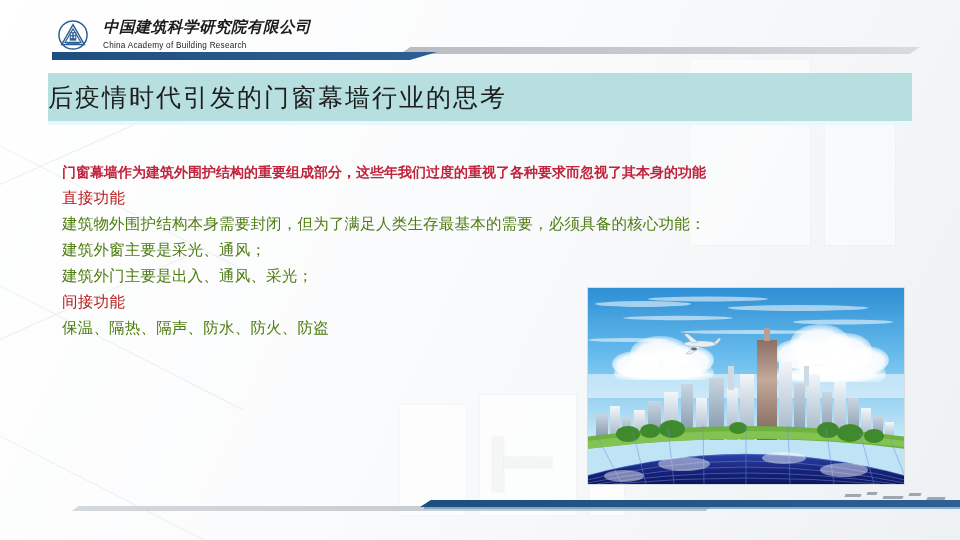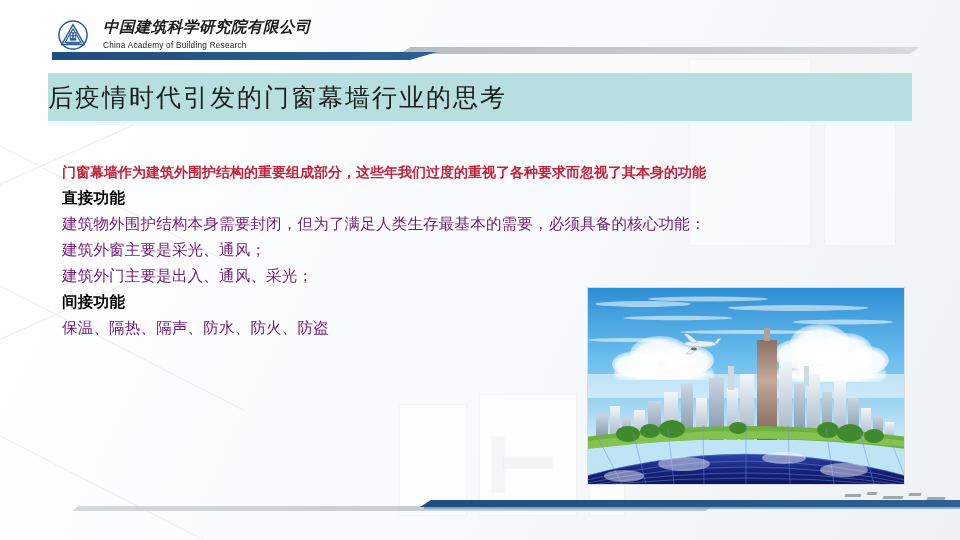--- a/index.html
+++ b/index.html
@@ -127,28 +127,28 @@
 
   
   .body-block {
     position: absolute;
     left: 62px;
     top: 160px;
     width: 790px;
   }
   .ln {
     font-family: "Liberation Serif", "DejaVu Serif", serif;
-    color: #701a75;
+    color: #4d7c0f;
     font-size: 15.5px;
     line-height: 26px;
     white-space: nowrap;
   }
   .ln.red {
-    color: #000000;
-    font-weight: bold;
+    color: #b91c1c;
+    font-weight: normal;
     letter-spacing: .3px;
   }
   .ln.lead {
     color: #c0233c;
     font-weight: bold;
     font-size: 14px;
     line-height: 25px;
     white-space: normal;
     width: 760px;
   }

